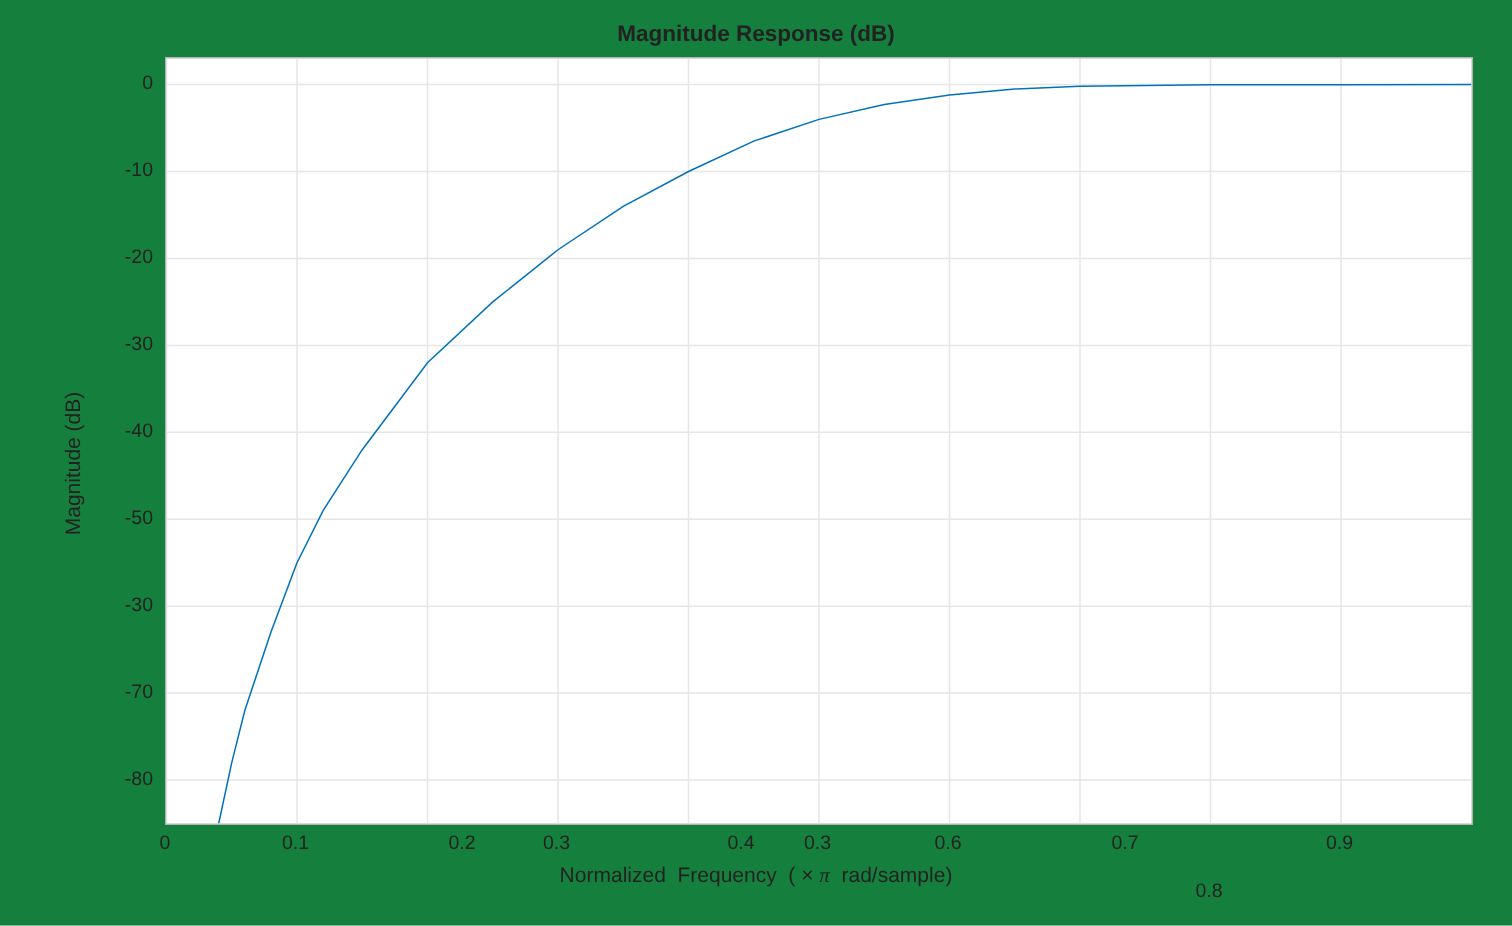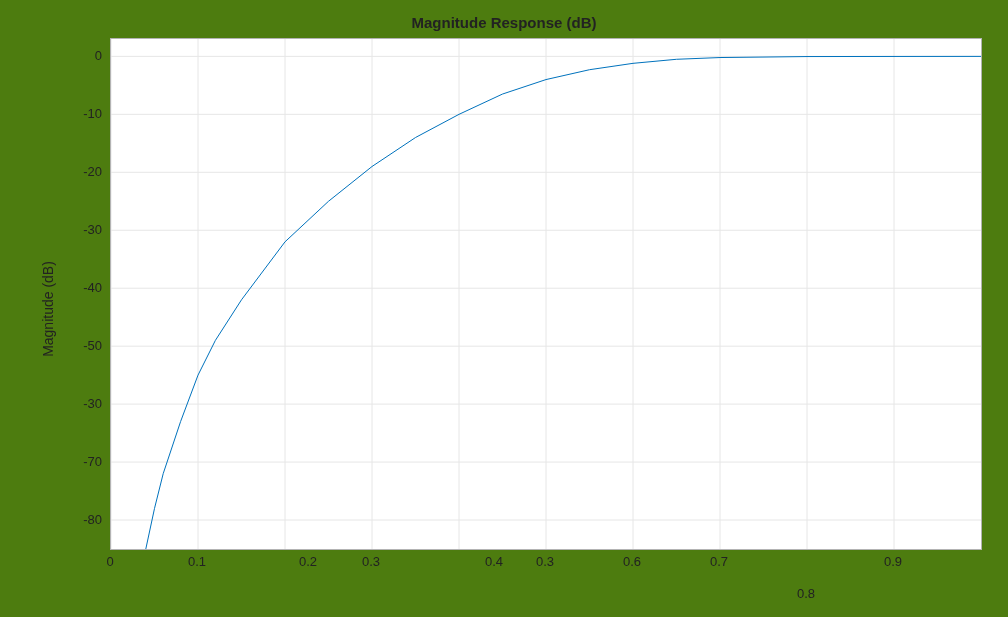--- a/index.html
+++ b/index.html
@@ -9,21 +9,21 @@
     height: 617px;
     background: #ededed;
     font-family: Arial, Helvetica, sans-serif;
     overflow: hidden;
   }
   .figure {
     position: absolute;
     left: 0; top: 0;
     width: 1008px;
     height: 617px;
-    background: #4d7c0f;
+    background: #15803d;
     text-decoration: underline;
   }
   .title {
     position: absolute;
     top: 14px;
     left: 0;
     width: 100%;
     text-align: center;
     font-weight: bold;
     font-size: 15px;
@@ -122,30 +122,33 @@
             <line x1="0" x2="870" y1="307.1590909090909" y2="307.1590909090909"></line>
             <line x1="0" x2="870" y1="365.1136363636364" y2="365.1136363636364"></line>
             <line x1="0" x2="870" y1="423.0681818181818" y2="423.0681818181818"></line>
             <line x1="0" x2="870" y1="481.02272727272725" y2="481.02272727272725"></line>
           </g>
         <path id="curve" class="curve" d="M34.800000000000004 510 L34.800000000000004 510 L43.5 469.4318181818182 L52.199999999999996 434.6590909090909 L69.60000000000001 382.5 L87 336.1363636363636 L104.39999999999999 301.3636363636364 L130.5 260.7954545454545 L174 202.84090909090907 L217.5 162.2727272727273 L261 127.5 L304.5 98.52272727272731 L348 75.34090909090907 L391.5 55.05681818181819 L435 40.56818181818181 L478.50000000000006 30.715909090909065 L522 24.340909090909065 L565.5 20.284090909090935 L609 18.54545454545456 L696 17.560227272727275 L783 17.444318181818232 L870 17.386363636363626 "></path>
       </svg>
     </div>
   </div>
 
+  <div class="xlabel">
+    <span>Normalized &nbsp;Frequency &nbsp;( × </span><span class="pi">π</span><span> &nbsp;rad/sample)</span>
+  </div>
 
   <div id="xtick-container">
       <div class="tick-label-x" style="left: 110px;">0</div>
       <div class="tick-label-x" style="left: 197px;">0.1</div>
       <div class="tick-label-x" style="left: 284px; margin-left: 24px;">0.2</div>
       <div class="tick-label-x" style="left: 371px;">0.3</div>
       <div class="tick-label-x" style="left: 458px; margin-left: 36px;">0.4</div>
       <div class="tick-label-x" style="left: 545px;">0.3</div>
       <div class="tick-label-x" style="left: 632px;">0.6</div>
-      <div class="tick-label-x" style="left: 719px;">0.7</div>
+      <div class="tick-label-x" style="left: 750px;">0.7</div>
       <div class="tick-label-x" style="left: 806px; margin-top: 32px;">0.8</div>
       <div class="tick-label-x" style="left: 893px;">0.9</div>
     </div>
   <div id="ytick-container">
       <div class="tick-label-y" style="top: 55.3864px;">0</div>
       <div class="tick-label-y" style="top: 113.341px;">-10</div>
       <div class="tick-label-y" style="top: 171.295px;">-20</div>
       <div class="tick-label-y" style="top: 229.25px;">-30</div>
       <div class="tick-label-y" style="top: 287.205px;">-40</div>
       <div class="tick-label-y" style="top: 345.159px;">-50</div>

